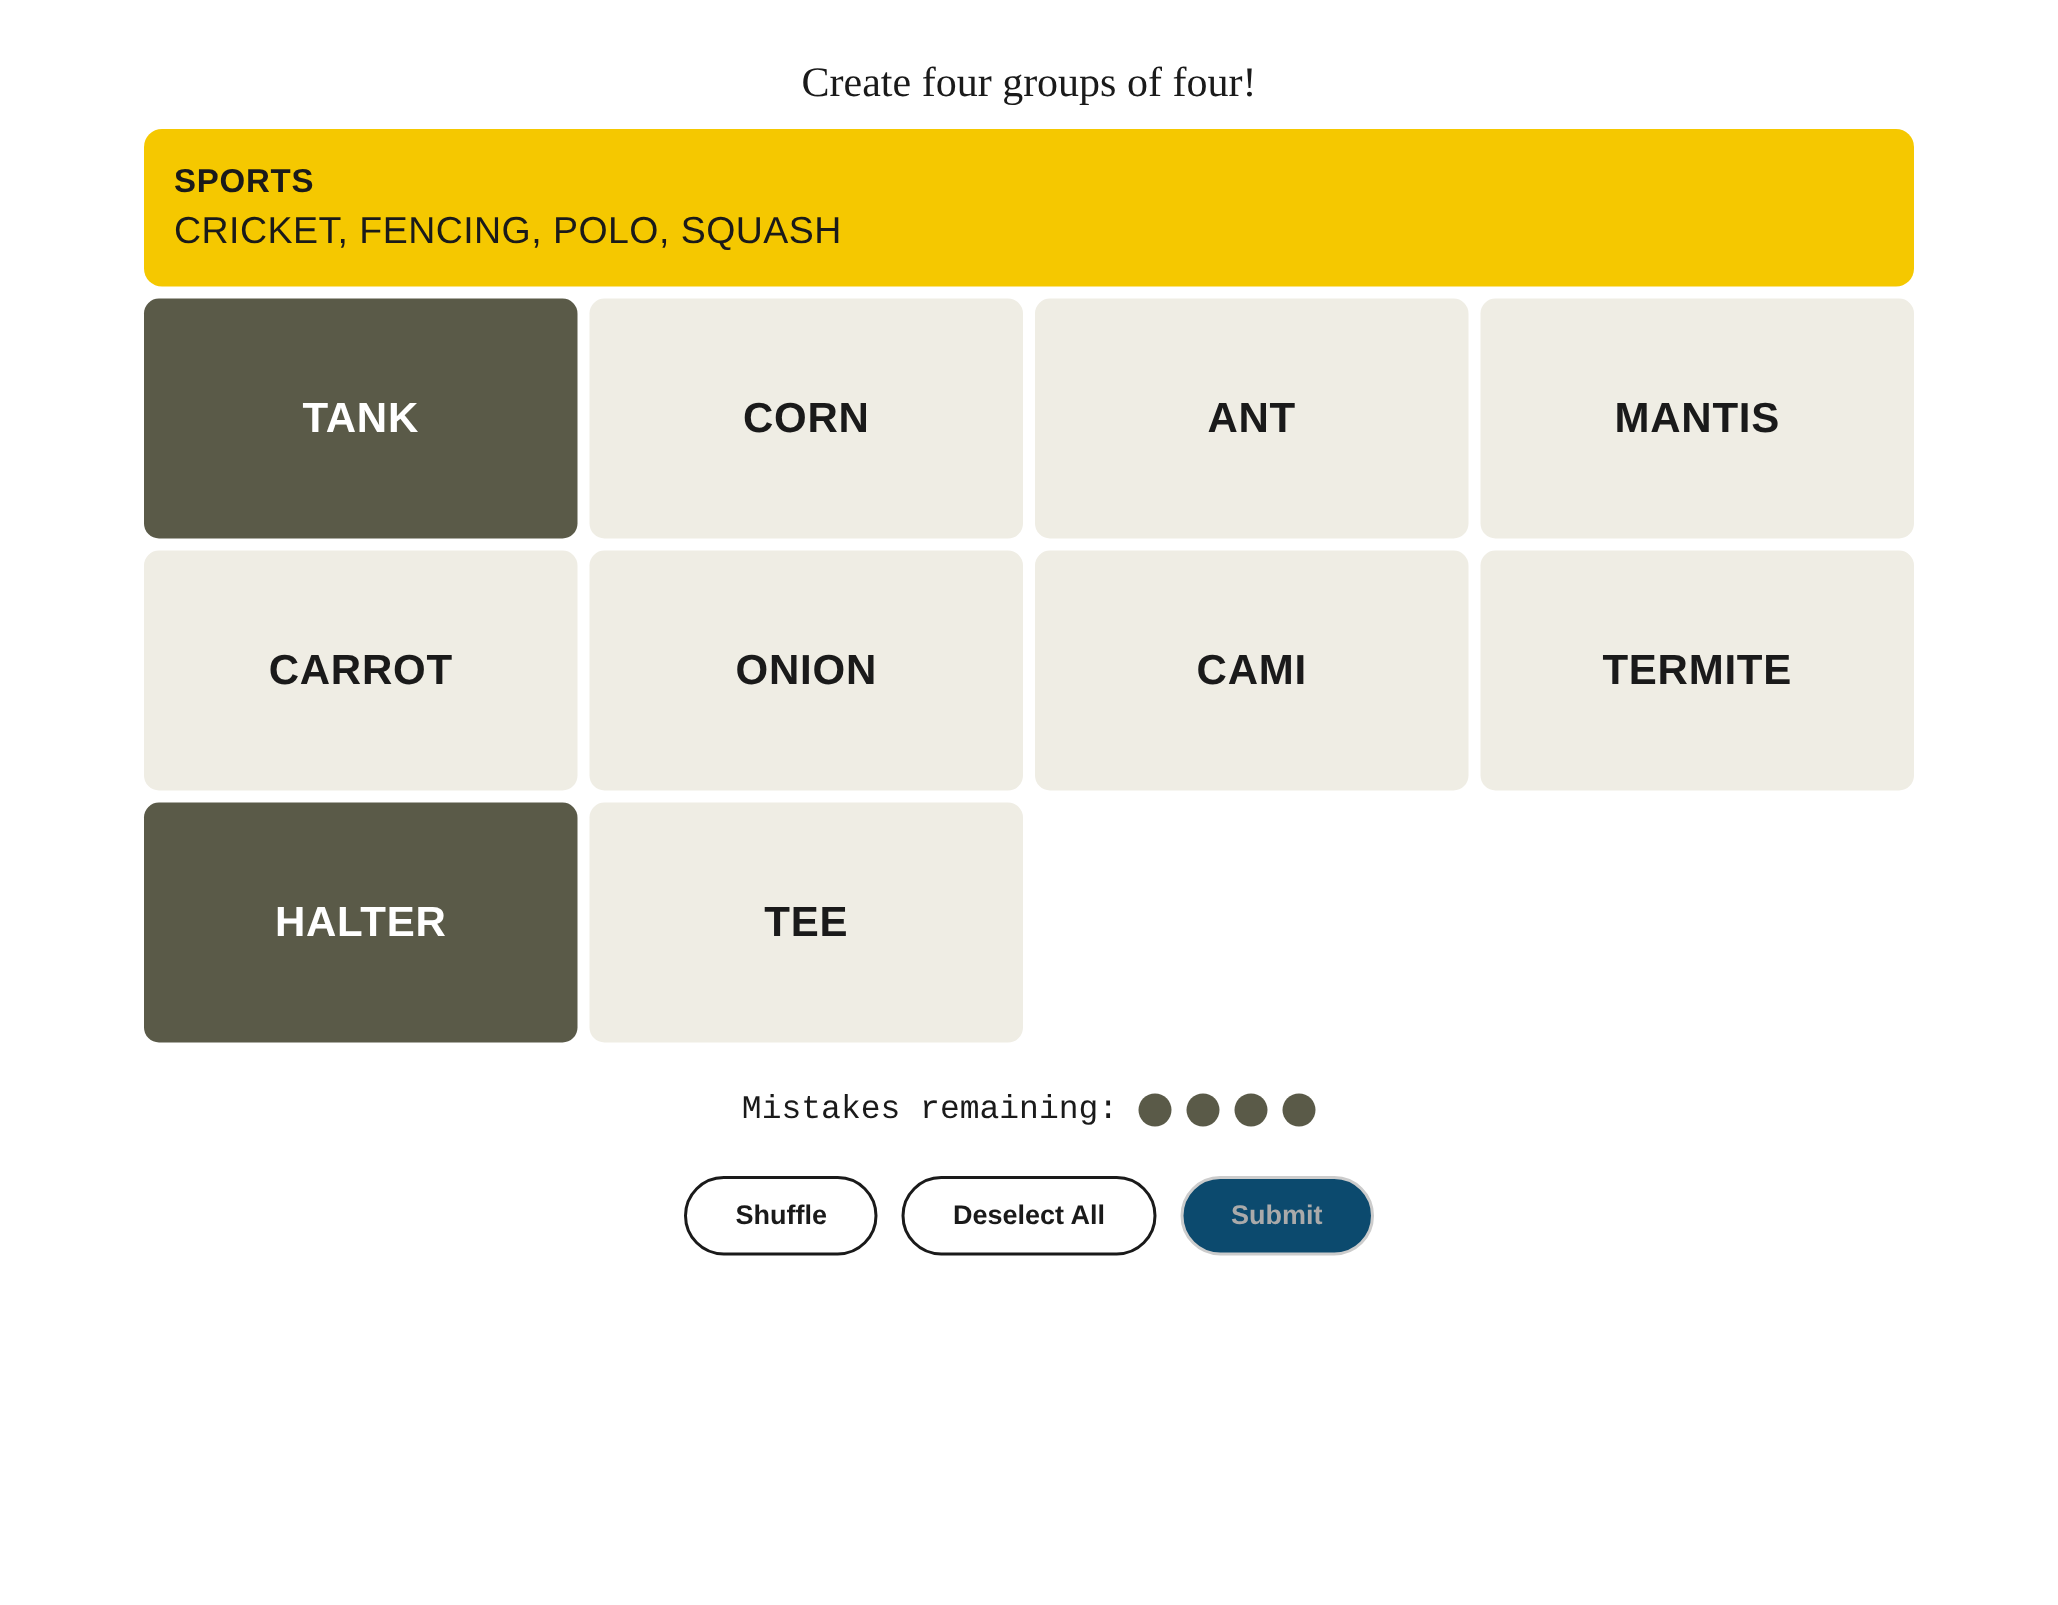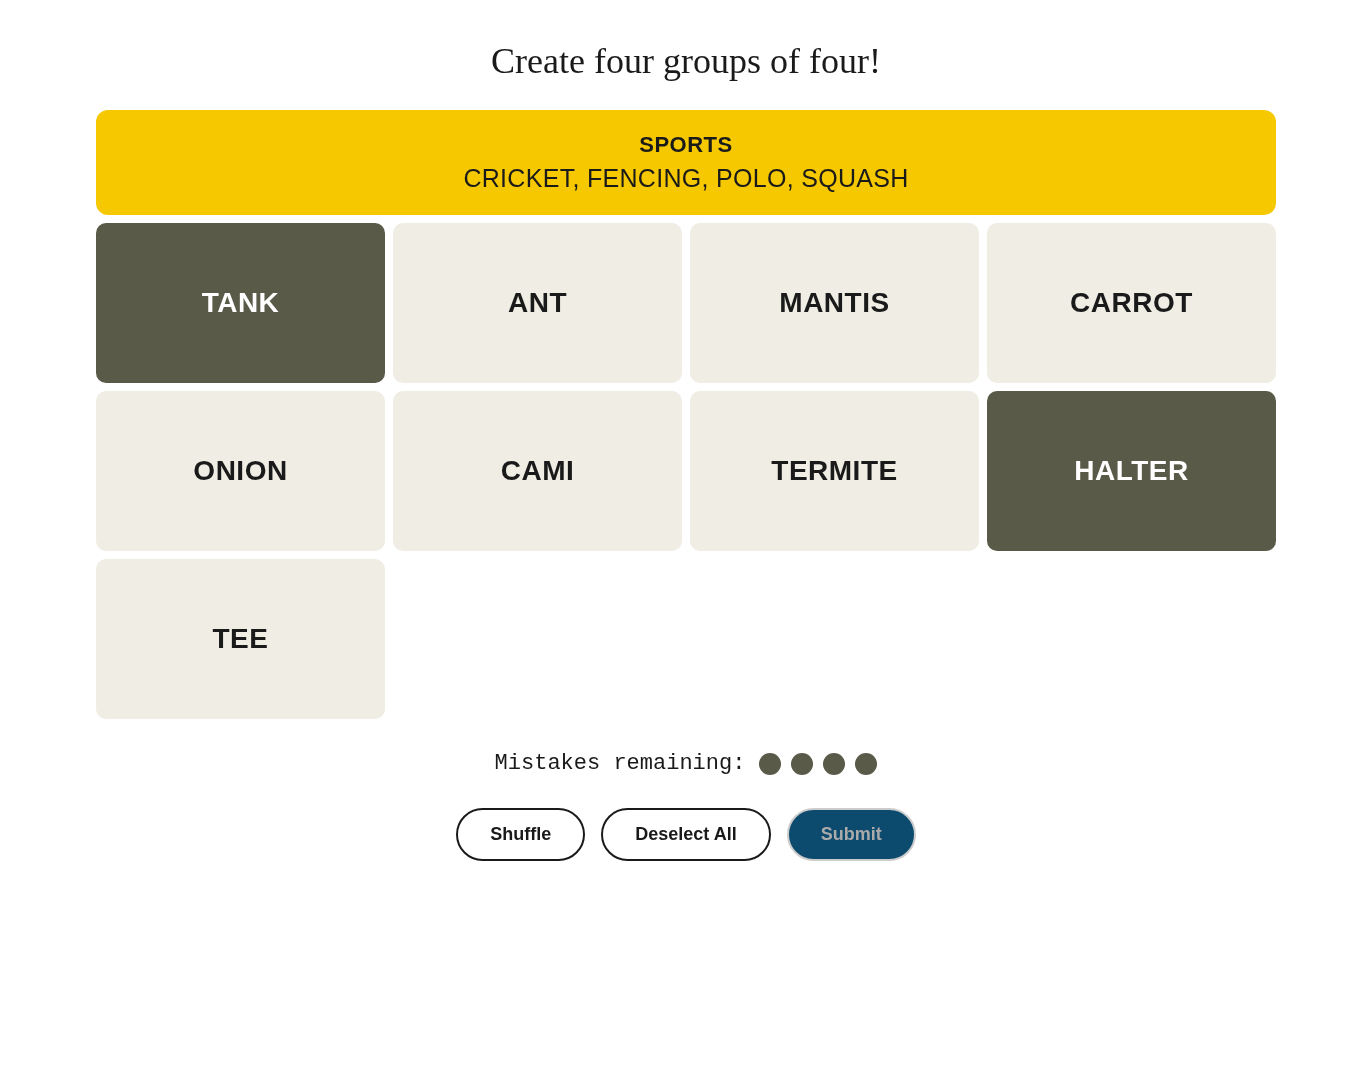--- a/index.html
+++ b/index.html
@@ -21,39 +21,38 @@
     .game-container {
       width: 1180px;
       display: flex;
       flex-direction: column;
       align-items: center;
       gap: 0;
     }
 
     .instructions {
       font-family: Georgia, serif;
-      font-size: 36px;
+      font-size: 28px;
       font-weight: normal;
       color: #1a1a1a;
-      margin-bottom: 28px;
+      margin-bottom: 14px;
       text-align: center;
     }
 
     .grid-wrapper {
       width: 100%;
       display: flex;
       flex-direction: column;
       gap: 8px;
     }
 
     .solved-row {
       width: 100%;
       border-radius: 12px;
       padding: 22px 20px;
-      text-align: center;
       background-color: #f5c800;
     }
 
     .solved-category-name {
       font-size: 22px;
       font-weight: 900;
       color: #1a1a1a;
       letter-spacing: 0.5px;
       margin-bottom: 6px;
       text-transform: uppercase;
@@ -164,20 +163,21 @@
 
     <div id="solved-rows">
         <div class="solved-row" style="background-color: rgb(245, 200, 0);">
           <div class="solved-category-name">SPORTS</div>
           <div class="solved-category-items">CRICKET, FENCING, POLO, SQUASH</div>
         </div>
       </div>
 
     <div class="tiles-grid" id="tiles-grid">
         <div class="tile tile-selected">TANK</div>
+        <div class="tile tile-unselected">CORN</div>
         <div class="tile tile-unselected">ANT</div>
         <div class="tile tile-unselected">MANTIS</div>
         <div class="tile tile-unselected">CARROT</div>
         <div class="tile tile-unselected">ONION</div>
         <div class="tile tile-unselected">CAMI</div>
         <div class="tile tile-unselected">TERMITE</div>
         <div class="tile tile-selected">HALTER</div>
         <div class="tile tile-unselected">TEE</div>
       </div>
 

